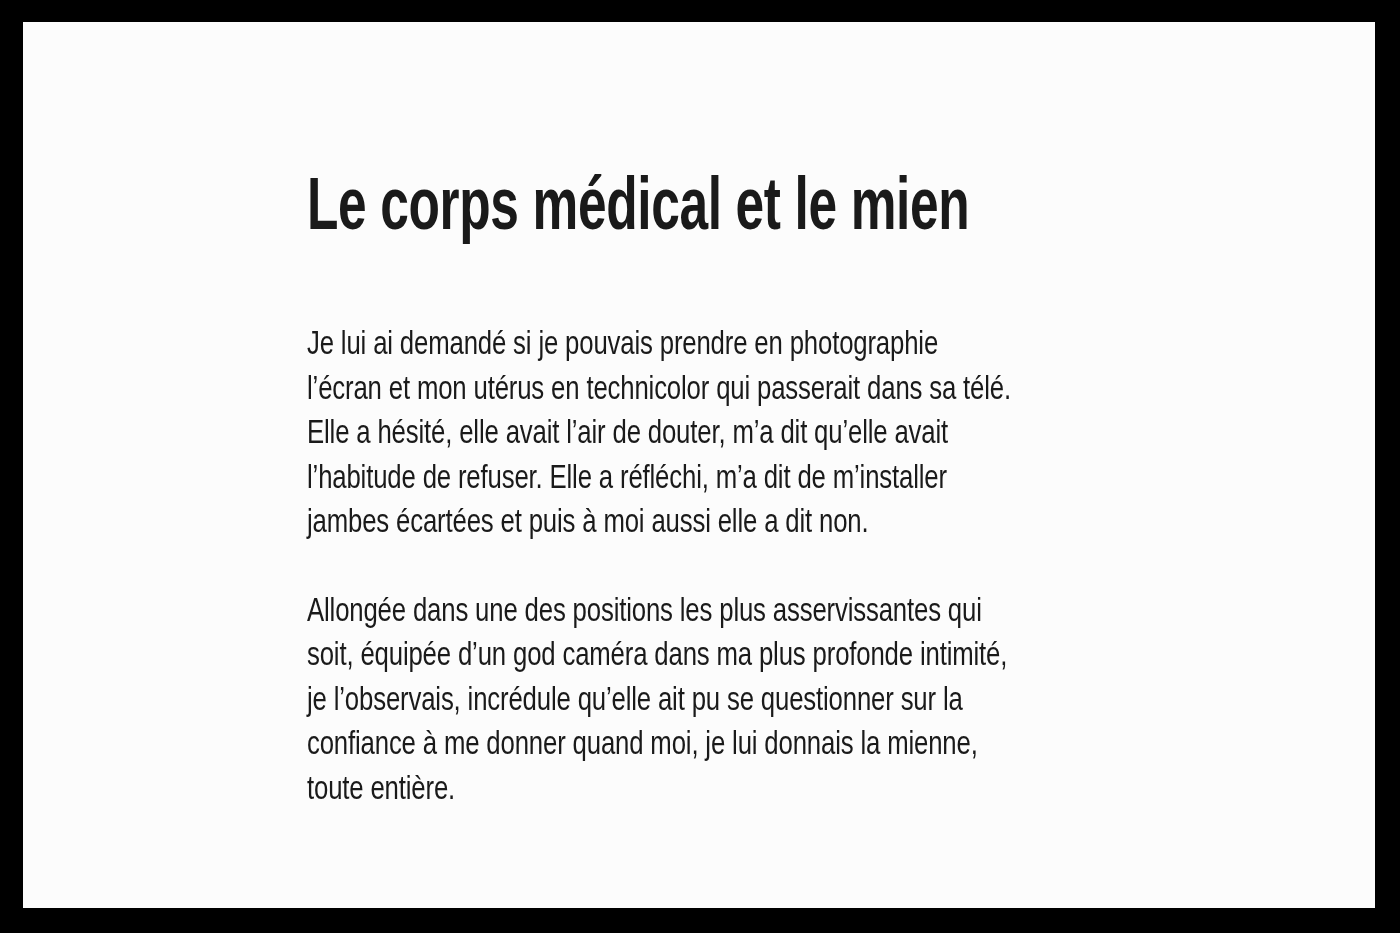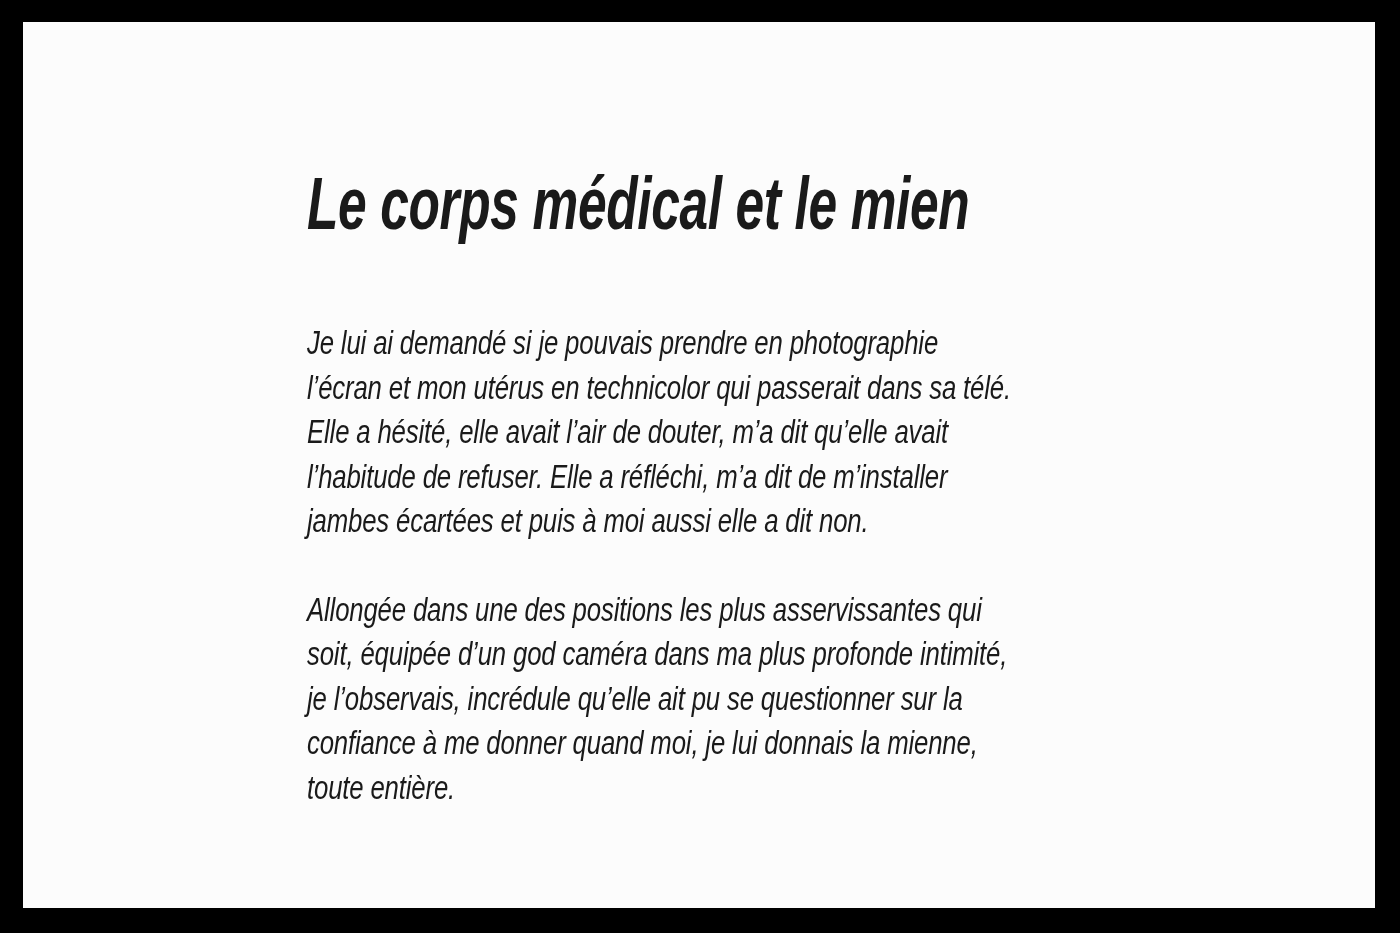--- a/index.html
+++ b/index.html
@@ -14,21 +14,20 @@
     background: var(--frame, #000000);
     font-family: "Liberation Sans", sans-serif;
   }
   .page {
     position: absolute;
     left: 23px;
     top: 22px;
     right: 25px;
     bottom: 25px;
     background: var(--page_background, #fcfcfc);
-    font-style: italic;
   }
   .content {
     position: absolute;
     left: 284px;
     top: 0;
     width: 1120px;
   }
   .title {
     margin: 145px 0 80px 0;
     font-size: 74px;

